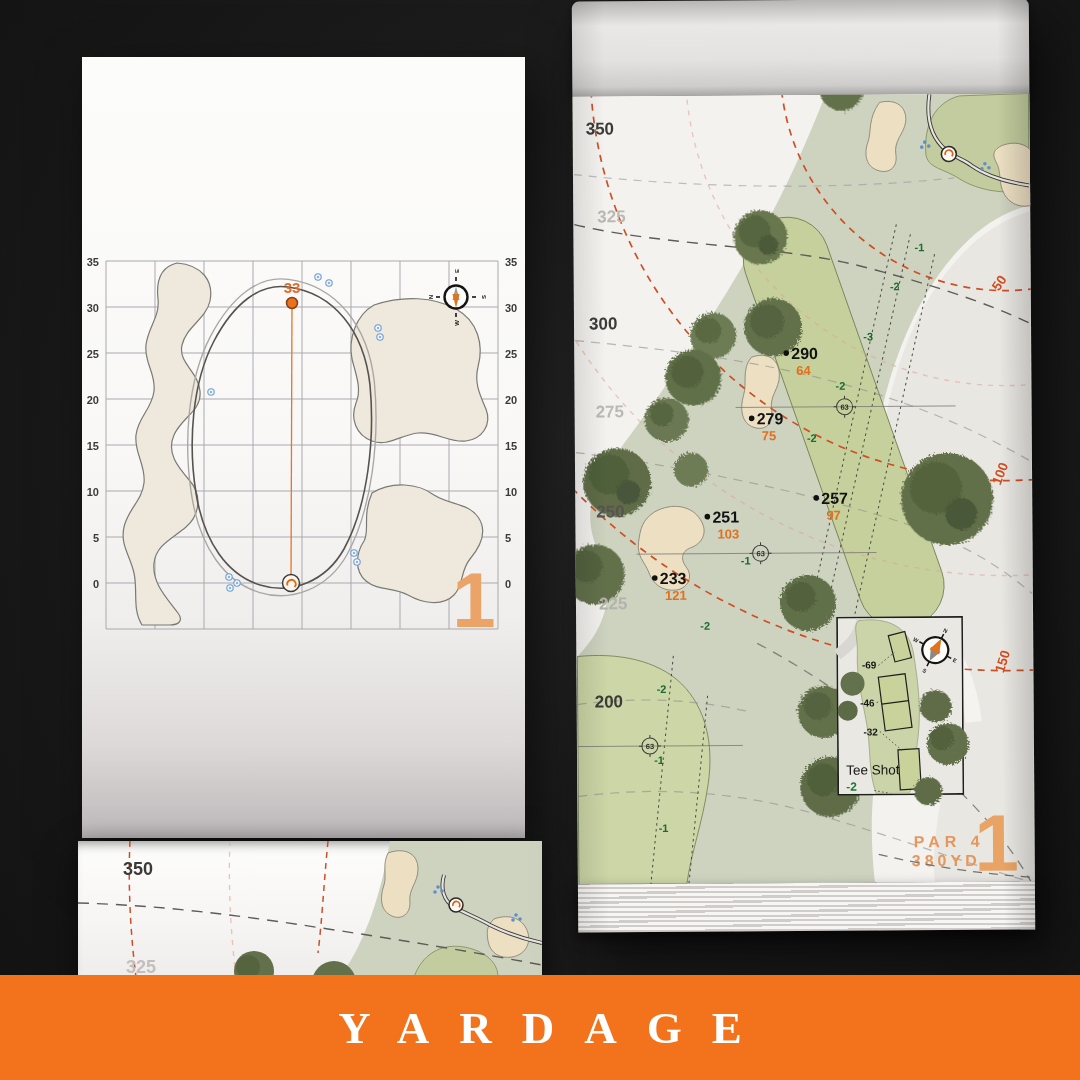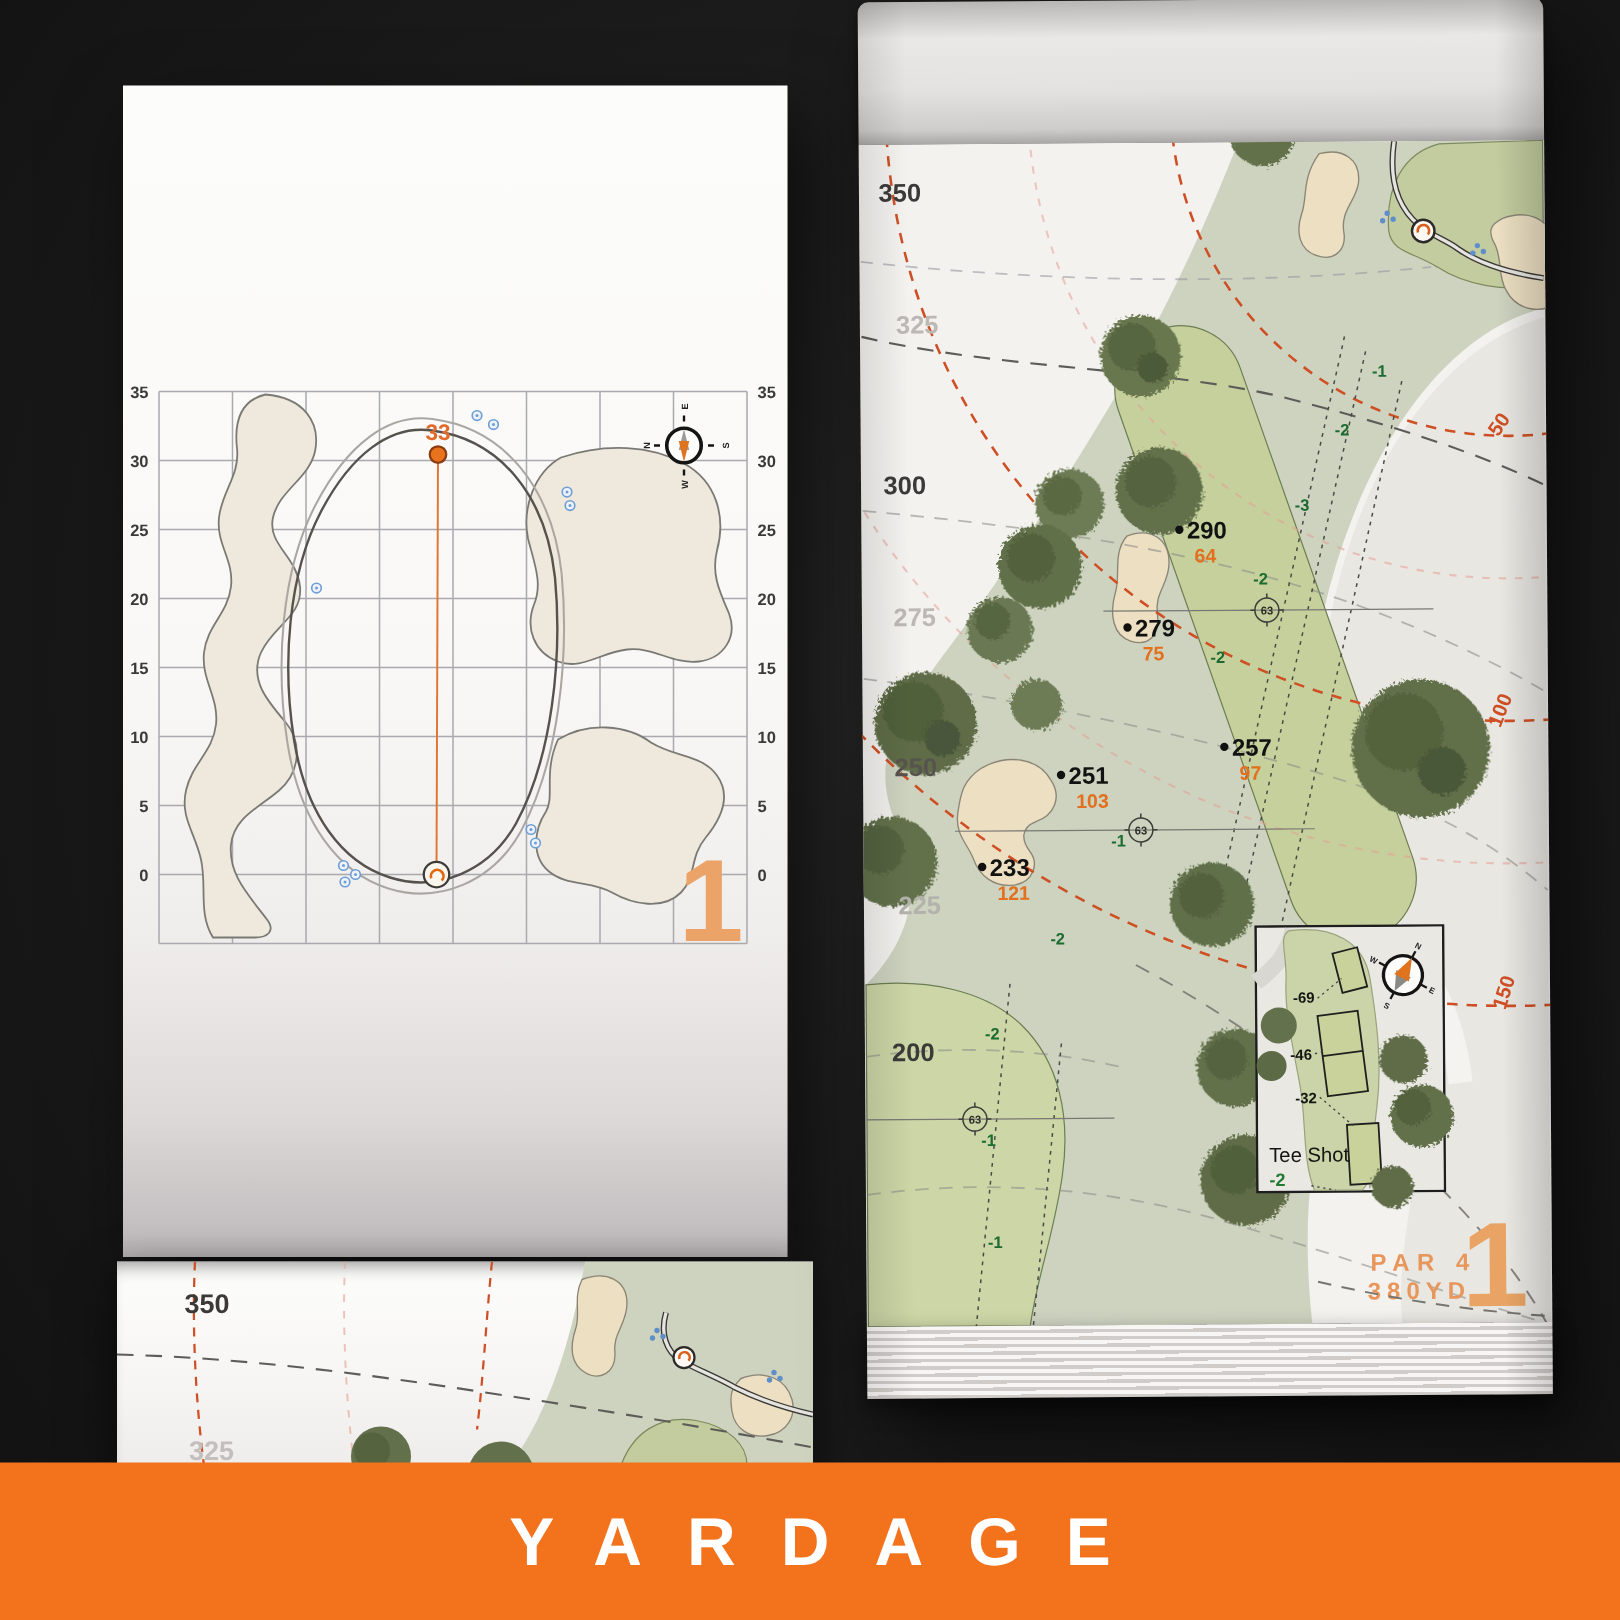--- a/index.html
+++ b/index.html
@@ -20,21 +20,21 @@
      background:linear-gradient(180deg,#b8b6b5 0%,#e9e8e7 26%,#e4e2e1 62%,#cfcdcc 90%,#a9a7a6 100%);
      box-shadow:0 3px 6px rgba(0,0,0,.45);}
   #right-map{position:absolute;left:0;top:95px;width:457px;height:788px;background:#f3f2ef;}
   #right-stack{position:absolute;left:0;top:883px;width:457px;height:48px;
      background:repeating-linear-gradient(180deg,#f7f6f4 0px,#f7f6f4 2.6px,#cfccc9 2.6px,#cfccc9 4.8px);
      box-shadow:0 6px 14px rgba(0,0,0,.5);}
   .edge-shade{position:absolute;inset:0;pointer-events:none;
      background:linear-gradient(90deg,rgba(0,0,0,.10),rgba(0,0,0,0) 7%,rgba(0,0,0,0) 93%,rgba(0,0,0,.16));}
   #banner{position:absolute;left:0;bottom:0;width:1080px;height:105px;background:#f2731c;
      display:flex;align-items:center;justify-content:center;z-index:50;}
-  #banner .t{color:#fff;font-size:45px;font-weight:bold;letter-spacing:30px;padding-left:30px;}
+  #banner .t{color:#fff;font-size:45px;font-weight:bold;letter-spacing:30px;padding-left:30px;font-family:Liberation Serif, serif;}
   svg text{font-family:"Liberation Sans", sans-serif;}
 </style>
 </head>
 <body>
 
 <div class="page" id="left-page">
 <svg width="440" height="392" viewBox="0 0 440 392" style="position:absolute;left:0;top:196px;">
   <g stroke="#a9a9ae" stroke-width="1" fill="none">
     <path d="M24 8H416 M24 54H416 M24 100H416 M24 146H416 M24 192H416 M24 238H416 M24 284H416 M24 330H416 M24 376H416
              M24 8V376 M73 8V376 M122 8V376 M171 8V376 M220 8V376 M269 8V376 M318 8V376 M367 8V376 M416 8V376"></path>

